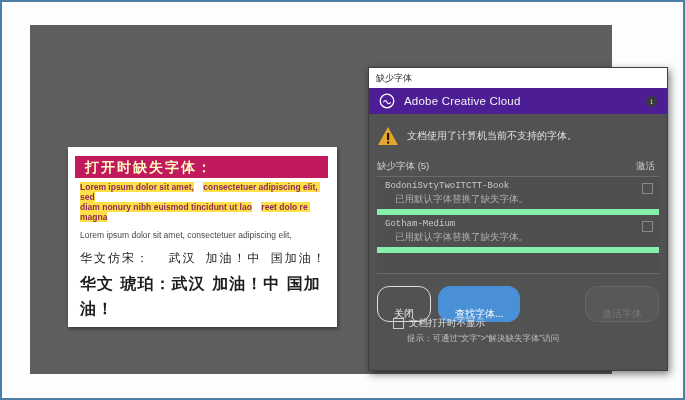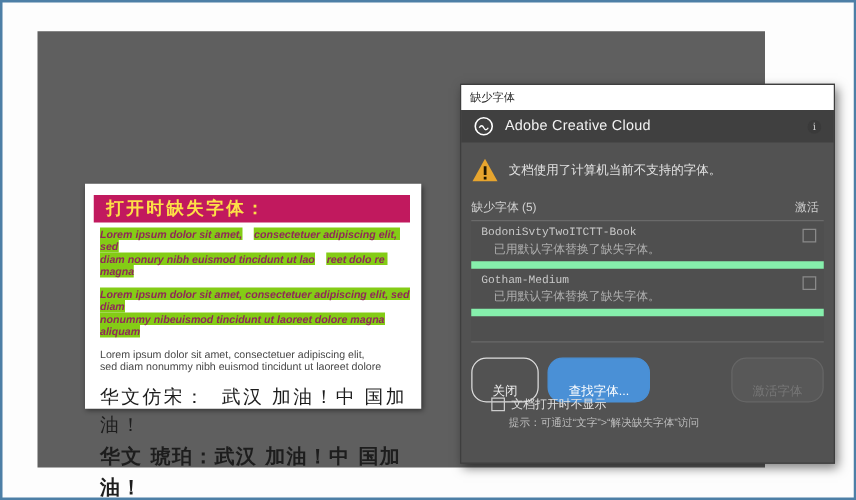--- a/index.html
+++ b/index.html
@@ -2,35 +2,35 @@
 <html><head>
 <meta charset="utf-8">
 <style>
   html,body{margin:0;padding:0;}
   body{font-family:"Liberation Sans",sans-serif;}
   .page{position:relative;width:685px;height:400px;background:#fdfdfd;border:2px solid #4d7fa6;box-sizing:border-box;overflow:hidden;}
   .canvas{position:absolute;left:28px;top:23px;width:582px;height:349px;background:#5f5f5f;}
 
   
   .doc{position:absolute;left:38px;top:122px;width:269px;height:180px;background:#ffffff;box-shadow:1px 2px 4px rgba(0,0,0,.45);}
-  .doc-banner{position:absolute;left:7px;top:9px;right:9px;height:22px;background:#c1195e;color:#fde047;
+  .doc-banner{position:absolute;left:7px;top:9px;right:9px;height:22px;background:#c1195e;color:#fef9c3;
     font-family:"DejaVu Serif",serif;font-weight:bold;font-size:14px;line-height:22px;padding-left:10px;letter-spacing:2px;box-sizing:border-box;}
   .doc-body{position:absolute;left:12px;top:35px;right:8px;}
   .para{font-size:8.5px;line-height:10px;margin:0 0 8px 0;white-space:pre-wrap;font-weight:600;color:#8f2958;}
-  .para .hl{background:#84cc16;font-style:italic;}
+  .para .hl{background:#fde047;}
   .para.plain{color:#474747;font-weight:400;}
   .cn-line{white-space:pre-wrap;color:#1d1d1d;margin:0;}
-  .cn-fangsong{font-family:Liberation Sans, sans-serif;font-size:15px;line-height:23px;letter-spacing:2px;}
+  .cn-fangsong{font-family:Liberation Mono, monospace;font-size:12px;line-height:23px;letter-spacing:2px;}
   .cn-hupo{font-family:"DejaVu Sans",sans-serif;font-size:16px;line-height:25px;font-weight:800;letter-spacing:1px;}
 
   
   .dlg{position:absolute;left:338px;top:42px;width:300px;height:304px;background:#525252;border:1px solid #3e3e3e;
     box-sizing:border-box;box-shadow:2px 3px 8px rgba(0,0,0,.5);color:#dcdcdc;}
   .dlg-titlebar{height:20px;background:#ffffff;color:#2b2b2b;font-size:9px;line-height:20px;padding-left:7px;}
-  .dlg-brand{height:26px;background:#404040;display:flex;align-items:center;padding:0 10px;}
+  .dlg-brand{height:26px;background:#4c1d95;display:flex;align-items:center;padding:0 10px;}
   .cc-logo{width:16px;height:16px;margin-right:9px;flex:0 0 auto;}
   .brand-label{color:#f2f2f2;font-size:11.5px;letter-spacing:.2px;flex:1;}
   .info-icon{width:11px;height:11px;border-radius:50%;background:#3a3a3a;color:#cfcfcf;font-size:8px;line-height:11px;text-align:center;font-family:"DejaVu Serif",serif;}
   .warn-row{display:flex;align-items:center;padding:12px 10px 10px 8px;}
   .warn-text{font-size:10px;color:#e2e2e2;margin-left:8px;}
   .list-head{display:flex;justify-content:space-between;padding:4px 12px 3px 8px;font-size:9.5px;color:#d0d0d0;}
   .list-box{margin:0 8px;height:96px;border-top:1px solid #6a6a6a;border-bottom:1px solid #6a6a6a;background:#4f4f4f;}
   .font-row{position:relative;padding:4px 0 3px 0;border-bottom:6px solid #86efac;}
   .font-name{font-family:"Liberation Mono",monospace;font-size:9px;color:#c9c9c9;padding-left:8px;}
   .font-note{font-size:9.5px;color:#aeaeae;padding-left:18px;margin-top:2px;}
@@ -50,22 +50,21 @@
 <body>
 
 <div class="page">
   <div class="canvas">
 
     <div class="doc">
       <div class="doc-banner">打开时缺失字体：</div>
       <div class="doc-body">
         <div id="paras">
             <div class="para"><div><span class="hl">Lorem ipsum dolor sit amet,</span><span>    </span><span class="hl">consectetuer adipiscing elit, sed</span></div><div><span class="hl">diam nonury nibh euismod tincidunt ut lao</span><span>    </span><span class="hl">reet dolo re magna</span></div></div>
-            <div class="para"><div><span class="hl">Lorem ipsum dolor sit amet, consectetuer adipiscing elit, sed</span><span>      </span><span class="hl">diam</span></div><div><span class="hl">nonummy nibeuismod tincidunt ut laoreet dolore magna</span><span>    </span><span class="hl">aliquam</span></div></div>
-            <div class="para plain"><div><span>Lorem ipsum dolor sit amet, consectetuer adipiscing elit,</span></div><div><span>sed diam nonummy nibh euismod tincidunt ut laoreet dolore</span></div></div>
+            <div class="para plain"><div><span>Lorem ipsum dolor sit amet, consectetuer adipiscing elit,</span></div></div>
           </div>
         <div id="cnlines">
             <div class="cn-line cn-fangsong">华文仿宋：  武汉 加油！中 国加油！</div>
             <div class="cn-line cn-hupo">华文 琥珀：武汉 加油！中 国加油！</div>
           </div>
       </div>
     </div>
 
     <div class="dlg">
       <div class="dlg-titlebar">缺少字体</div>

